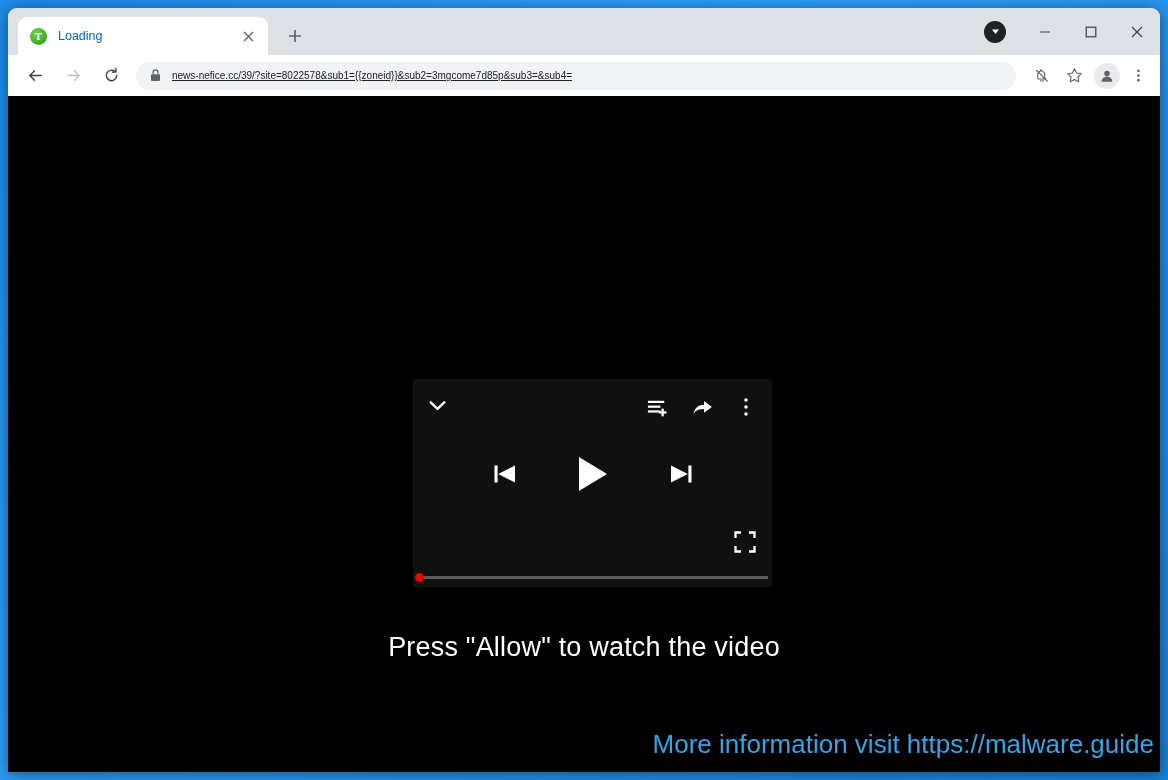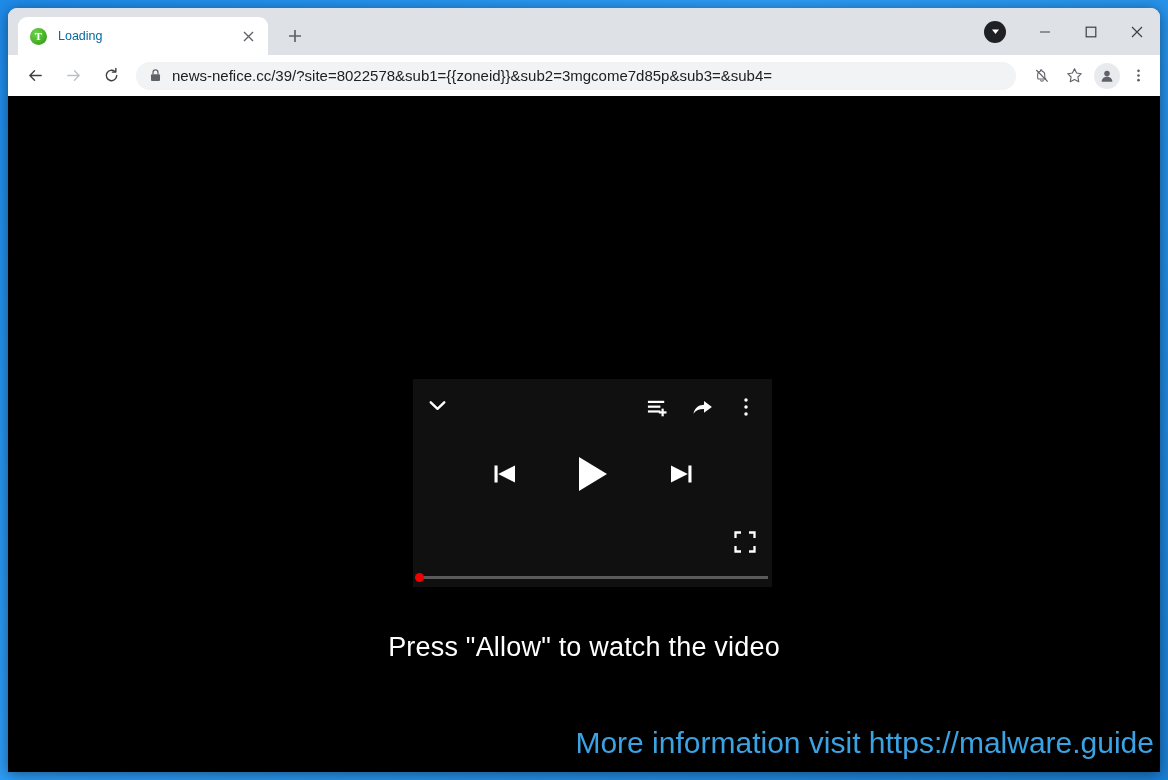--- a/index.html
+++ b/index.html
@@ -122,25 +122,26 @@
     background: #f1f3f4;
     border-radius: 14px;
     display: flex;
     align-items: center;
     padding: 0 14px;
     margin: 0 8px 0 6px;
     min-width: 0;
   }
   .lock-icon { margin-right: 11px; display:flex; flex:0 0 auto; }
   .url-text {
-    font-size: 15px;
+    font-size: 10px;
     color: #202124;
     white-space: nowrap;
     overflow: hidden;
     text-overflow: ellipsis;
+    text-decoration: underline;
   }
   .tb-icon {
     width: 28px; height: 28px;
     margin-left: 4px;
     display: flex; align-items: center; justify-content: center;
     border-radius: 50%;
     flex: 0 0 auto;
   }
   .avatar-icon {
     width: 26px; height: 26px;
@@ -222,21 +223,21 @@
     text-align: center;
     color: #ffffff;
     font-size: 27px;
     letter-spacing: 0.2px;
   }
   .watermark {
     position: absolute;
     right: 6px;
     bottom: 12px;
     color: #3ba3e3;
-    font-size: 30px;
+    font-size: 26px;
     white-space: nowrap;
   }
 </style>
 </head>
 <body>
 
 <div class="browser-window">
 
   <div class="tab-strip">
 

